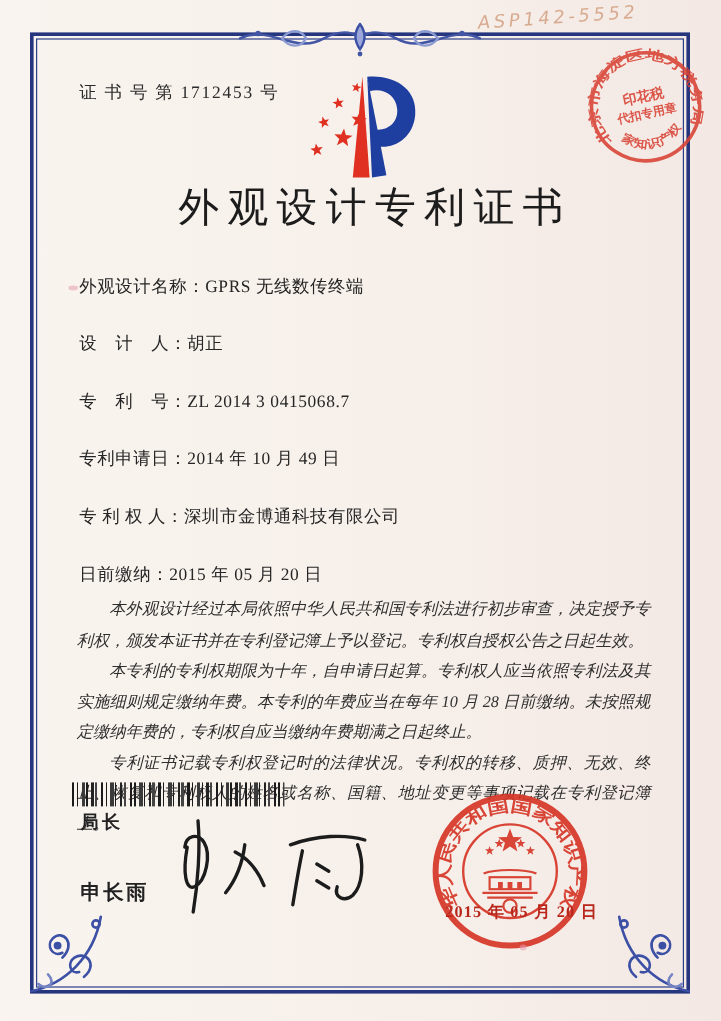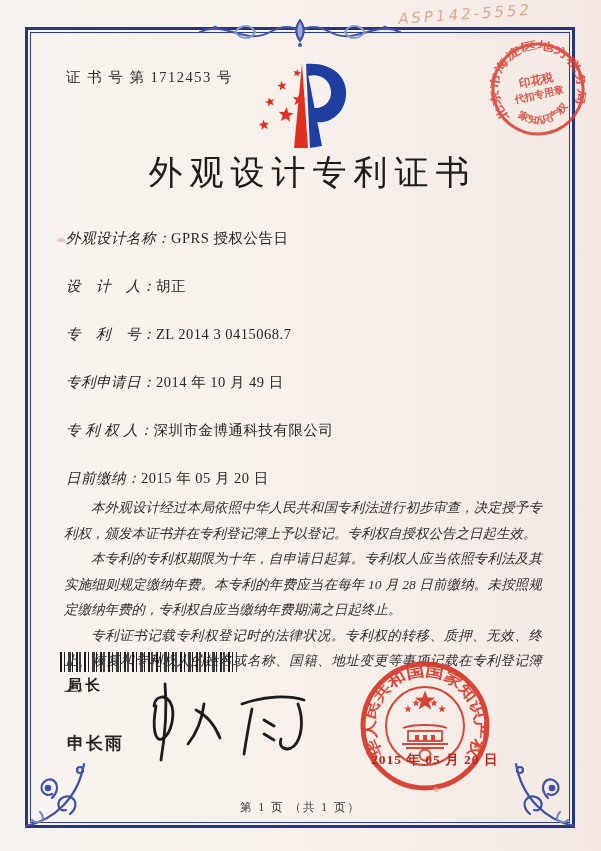--- a/index.html
+++ b/index.html
@@ -22,21 +22,21 @@
   .cert-no{position:absolute;left:66px;top:68px;font-size:14.5px;color:#2a2a2a;
          letter-spacing:1.5px;}
 
   .logo{position:absolute;left:253px;top:60px;}
 
   .title{position:absolute;left:12px;top:150px;width:601px;margin:0;text-align:center;
          font-size:34px;font-weight:normal;color:#1c1c1c;letter-spacing:7px;}
 
   .fields{position:absolute;left:66px;top:229px;width:480px;}
   .field-row{height:48px;font-size:14.5px;color:#262626;letter-spacing:.5px;}
-  .field-label{color:#262626;font-style:italic;}
+  .field-label{color:#262626;}
   .field-value{color:#262626;}
 
   .body-text{position:absolute;left:64px;top:495px;width:478px;
          font-size:13.5px;line-height:25.5px;color:#2e2e2e;text-align:justify;font-style:italic;}
   .body-text p{margin:0;text-indent:2em;}
 
   .barcode{position:absolute;left:60px;top:652px;width:177px;height:20px;
          background:repeating-linear-gradient(90deg,
            #1b1b1b 0 2px,transparent 2px 4px,#1b1b1b 4px 5px,transparent 5px 8px,
            #3a3a3a 8px 11px,transparent 11px 12px,#1b1b1b 12px 13px,transparent 13px 16px,
@@ -124,21 +124,21 @@
       <polygon points="0,-10 2.47,-3.4 9.51,-3.09 3.99,1.3 5.88,8.09 0,4.2 -5.88,8.09 -3.99,1.3 -9.51,-3.09 -2.47,-3.4" transform="translate(17,42) scale(0.5) rotate(-15)"></polygon>
       <polygon points="0,-10 2.47,-3.4 9.51,-3.09 3.99,1.3 5.88,8.09 0,4.2 -5.88,8.09 -3.99,1.3 -9.51,-3.09 -2.47,-3.4" transform="translate(33,55) scale(0.8) rotate(5)"></polygon>
       <polygon points="0,-10 2.47,-3.4 9.51,-3.09 3.99,1.3 5.88,8.09 0,4.2 -5.88,8.09 -3.99,1.3 -9.51,-3.09 -2.47,-3.4" transform="translate(11,65) scale(0.55) rotate(-8)"></polygon>
     </g>
   </svg>
 
   <h1 class="title">外观设计专利证书</h1>
 
   <div class="fields">
     <div class="field-row">
-      <span class="field-label">外观设计名称：</span><span class="field-value">GPRS 授权公告日</span>
+      <span class="field-label">外观设计名称：</span><span class="field-value">GPRS 无线数传终端</span>
     </div>
     <div class="field-row">
       <span class="field-label">设　计　人：</span><span class="field-value">胡正</span>
     </div>
     <div class="field-row">
       <span class="field-label">专　利　号：</span><span class="field-value">ZL 2014 3 0415068.7</span>
     </div>
     <div class="field-row">
       <span class="field-label">专利申请日：</span><span class="field-value">2014 年 10 月 49 日</span>
     </div>
@@ -214,17 +214,16 @@
     <text font-size="10.5" font-weight="bold" fill="#d84234" font-family="Liberation Serif, DejaVu Serif, serif">
       <textPath href="#taxTop" startOffset="50%" text-anchor="middle" textLength="172" lengthAdjust="spacingAndGlyphs">北京市海淀区地方税务局</textPath>
     </text>
     <text font-size="9.5" font-weight="bold" fill="#d84234" font-family="Liberation Serif, DejaVu Serif, serif">
       <textPath href="#taxBottom" startOffset="50%" text-anchor="middle" textLength="80" lengthAdjust="spacingAndGlyphs">国家知识产权局</textPath>
     </text>
     <text x="55" y="50" text-anchor="middle" font-size="11.5" font-weight="bold" fill="#d84234">印花税</text>
     <text x="55" y="64" text-anchor="middle" font-size="10" font-weight="bold" fill="#d84234">代扣专用章</text>
   </svg>
 
-  <div class="footer">第 1 页 （共 1 页）</div>
 
   <div class="artifact a1"></div>
   <div class="artifact a2"></div>
 </div>
 
 </body></html>

